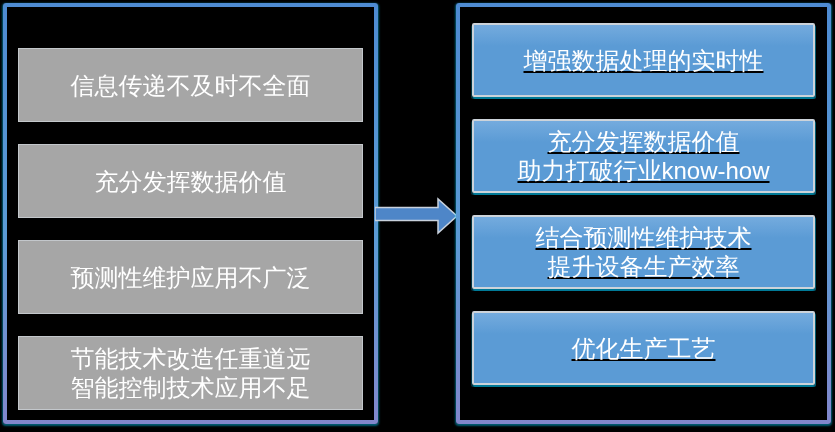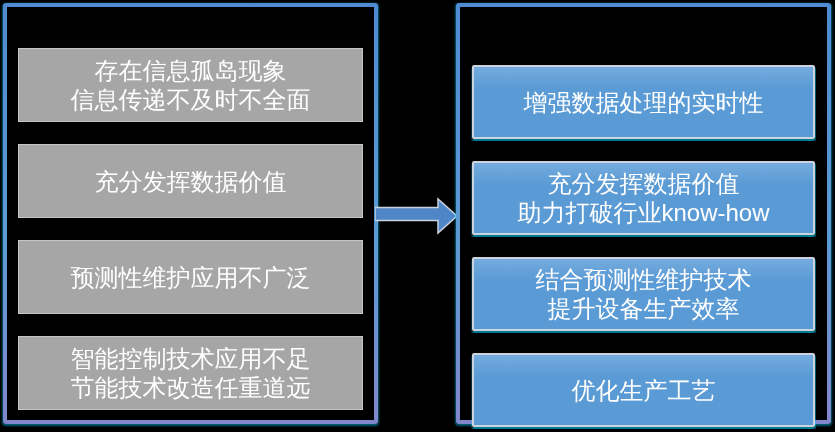--- a/index.html
+++ b/index.html
@@ -32,21 +32,21 @@
     background:linear-gradient(180deg,var(--panel-border-top) 0%,var(--panel-border-mid) 55%,var(--panel-border-bottom) 100%);
     box-shadow:0 1px 2px 1px rgba(0,207,255,0.45);
   }
   .panel-left{left:3px;}
   .panel-right{left:456px;}
   .panel-inner{
     width:100%;height:100%;background:var(--background);
     display:flex;flex-direction:column;gap:22px;
     padding:41px 11px 8px;
   }
-  .panel-right .panel-inner{padding:58px 12px 8px;}
+  .panel-right .panel-inner{padding:16px 12px 8px;text-decoration:underline;}
   .box{
     flex:0 0 74px;height:74px;
     display:flex;flex-direction:column;justify-content:center;
     text-align:center;color:var(--text);
     font-size:24px;line-height:29px;white-space:nowrap;
   }
   .problem{
     background:var(--problem-box-fill);
     border:1px solid var(--problem-box-border);
   }
@@ -61,32 +61,31 @@
   }
 </style>
 </head>
 <body>
 
 <div class="canvas">
 
   <div class="panel panel-left">
     <div class="panel-inner">
       <div class="box problem">
-        <div>存在信息孤岛现象</div>
         <div>信息传递不及时不全面</div>
       </div>
       <div class="box problem">
         <div>充分发挥数据价值</div>
       </div>
       <div class="box problem">
         <div>预测性维护应用不广泛</div>
       </div>
       <div class="box problem">
+        <div>节能技术改造任重道远</div>
         <div>智能控制技术应用不足</div>
-        <div>节能技术改造任重道远</div>
       </div>
     </div>
   </div>
 
   <svg class="arrow" viewBox="0 0 84 38" xmlns="http://www.w3.org/2000/svg" aria-hidden="true">
     <polygon points="0,10.5 63,10.5 63,2 82,19 63,36 63,23.5 0,23.5" fill="var(--arrow-fill)" stroke="var(--arrow-outline)" stroke-width="1.5"></polygon>
   </svg>
 
   <div class="panel panel-right">
     <div class="panel-inner">

